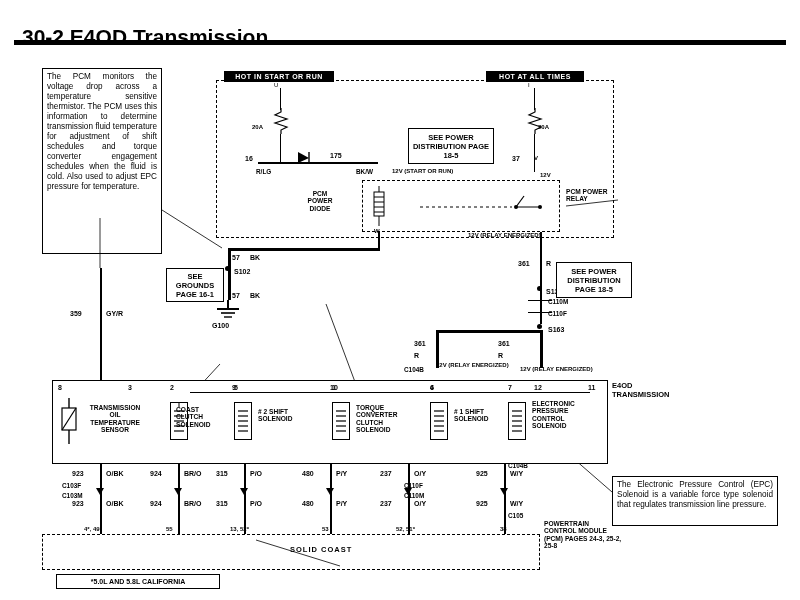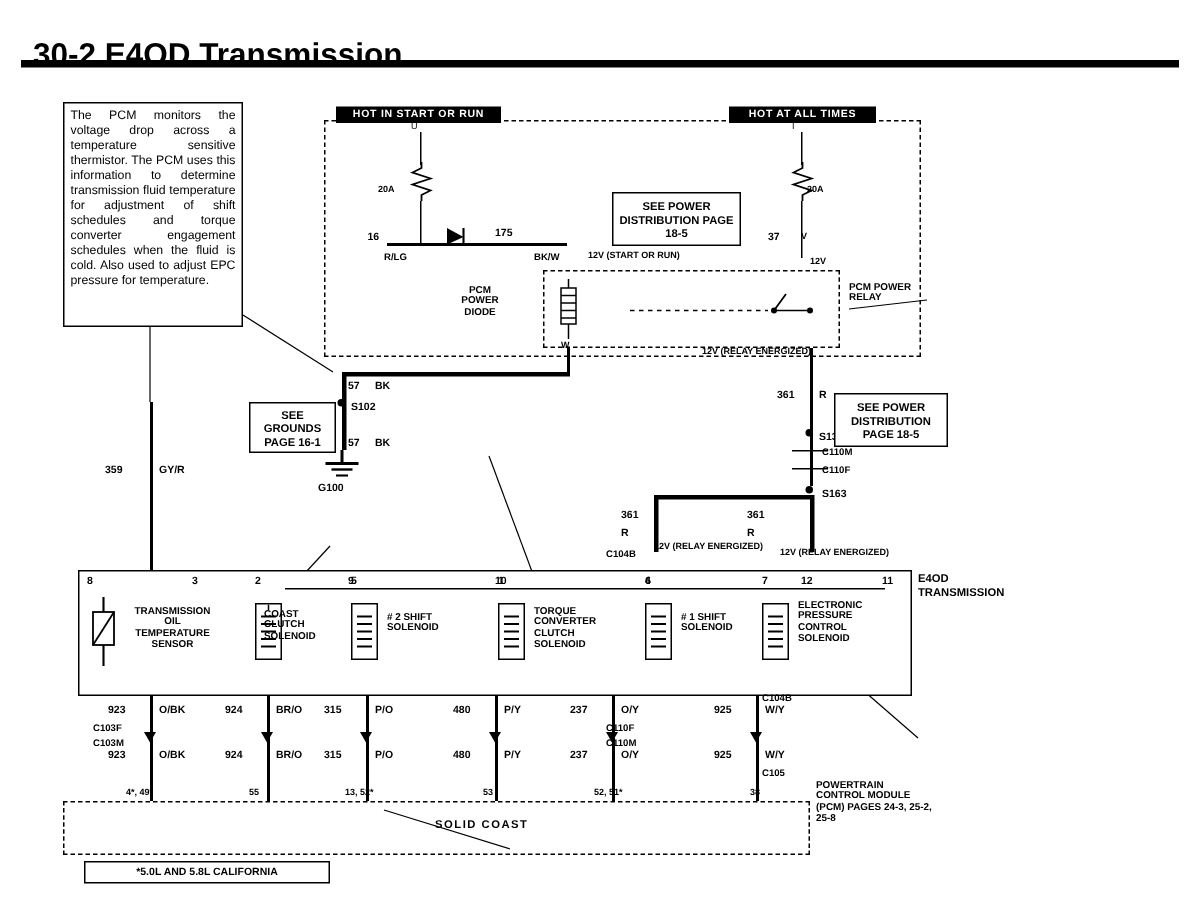--- a/index.html
+++ b/index.html
@@ -189,21 +189,22 @@
   <div class="abs wirelbl" style="left:414px;top:340px;">361</div>
   <div class="abs wirelbl" style="left:498px;top:340px;">361</div>
   <div class="abs wirelbl" style="left:414px;top:352px;">R</div>
   <div class="abs wirelbl" style="left:498px;top:352px;">R</div>
   <div class="abs wirelbl-s" style="left:404px;top:366px;">C104B</div>
   <div class="abs tinylbl" style="left:436px;top:362px;font-weight:bold;">12V (RELAY ENERGIZED)</div>
   <div class="abs tinylbl" style="left:520px;top:366px;font-weight:bold;">12V (RELAY ENERGIZED)</div>
 
   <div class="abs boxc" style="left:556px;top:262px;width:76px;height:36px;padding:2px;">SEE POWER DISTRIBUTION PAGE 18-5</div>
 
-  <div class="abs note" style="left:42px;top:68px;width:120px;height:150px;">The PCM monitors the voltage drop across a temperature sensitive thermistor. The PCM uses this information to determine transmission fluid temperature for adjustment of shift schedules and torque converter engagement schedules when the fluid is cold. Also used to adjust EPC pressure for temperature.</div>
+  <div class="abs note" style="left:42px;top:68px;width:120px;height:186px;">The PCM monitors the voltage drop across a temperature sensitive thermistor. The PCM uses this information to determine transmission fluid temperature for adjustment of shift schedules and torque converter engagement schedules when the fluid is cold. Also used to adjust EPC pressure for temperature.</div>
+  <div class="abs note" style="left:612px;top:476px;width:166px;height:50px;">The Electronic Pressure Control (EPC) Solenoid is a variable force type solenoid that regulates transmission line pressure.</div>
 
   <svg class="abs" style="left:0px;top:0px;" width="800" height="600">
     <line x1="162" y1="210" x2="222" y2="248" stroke="#000" stroke-width="0.8"></line>
     <line x1="618" y1="200" x2="566" y2="206" stroke="#000" stroke-width="0.8"></line>
     <line x1="326" y1="304" x2="358" y2="390" stroke="#000" stroke-width="0.8"></line>
     <line x1="220" y1="364" x2="196" y2="390" stroke="#000" stroke-width="0.8"></line>
     <line x1="612" y1="492" x2="566" y2="452" stroke="#000" stroke-width="0.8"></line>
     <line x1="340" y1="566" x2="256" y2="540" stroke="#000" stroke-width="0.8"></line>
     <line x1="100" y1="218" x2="100" y2="268" stroke="#000" stroke-width="0.8"></line>
   </svg>

